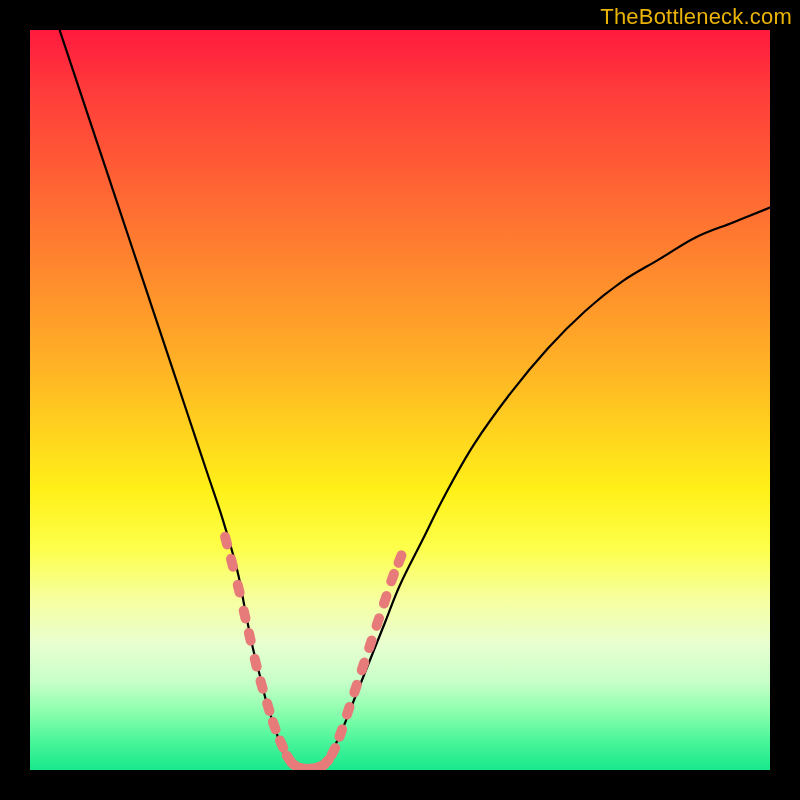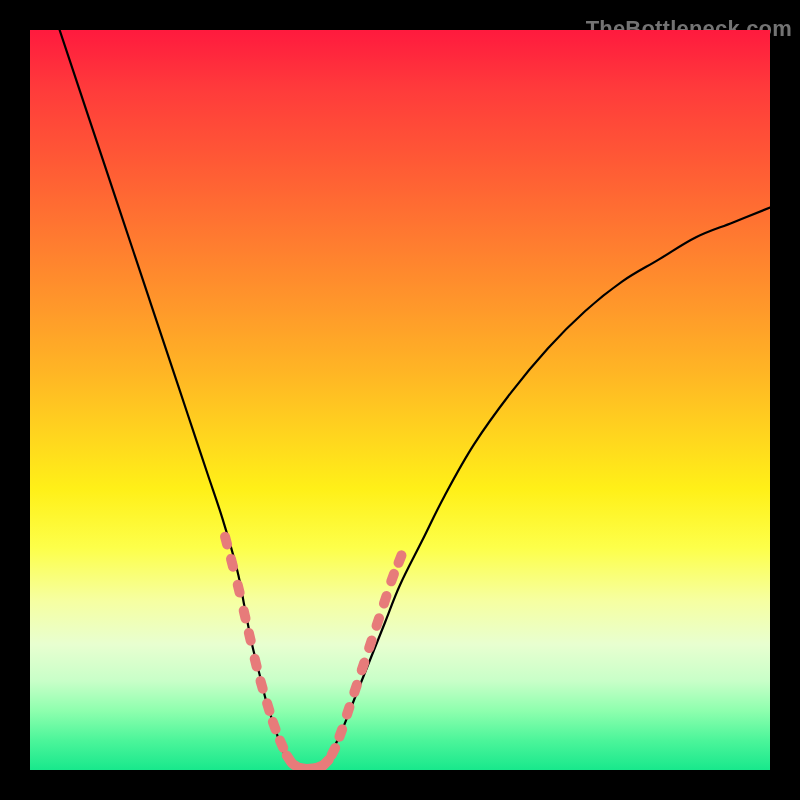--- a/index.html
+++ b/index.html
@@ -44,26 +44,26 @@
   }
   svg.curves {
     position: absolute;
     left: 0;
     top: 0;
     width: 740px;
     height: 740px;
   }
   .watermark {
     position: absolute;
-    top: 16px;
+    top: 4px;
     right: 8px;
-    color: #737373;
+    color: #eab308;
     font-size: 22px;
     letter-spacing: 0.2px;
-    font-weight: 700;
+    font-weight: 400;
   }
 </style>
 </head>
 <body>
 
 <div class="stage">
   <div class="watermark">TheBottleneck.com</div>
   <div class="plot">
     <svg class="curves" viewBox="0 0 740 740" preserveAspectRatio="none">
       <path id="curve-path" fill="none" stroke="#000000" stroke-width="2.2" stroke-linecap="round" stroke-linejoin="round" d="M 29.60 0.00 C 34.93 15.98, 48.54 56.83, 59.20 88.80 C 69.86 120.77, 78.14 145.63, 88.80 177.60 C 99.46 209.57, 107.74 234.43, 118.40 266.40 C 129.06 298.37, 140.01 331.22, 148.00 355.20 C 155.99 379.18, 157.47 383.62, 162.80 399.60 C 168.13 415.58, 172.27 428.02, 177.60 444.00 C 182.93 459.98, 187.07 471.08, 192.40 488.40 C 197.73 505.72, 203.20 524.22, 207.20 540.20 C 211.20 556.18, 211.94 563.88, 214.60 577.20 C 217.26 590.52, 219.34 602.21, 222.00 614.20 C 224.66 626.19, 226.74 633.14, 229.40 643.80 C 232.06 654.46, 234.14 664.08, 236.80 673.40 C 239.46 682.72, 241.54 687.61, 244.20 695.60 C 246.86 703.59, 248.94 711.14, 251.60 717.80 C 254.26 724.46, 256.34 728.60, 259.00 732.60 C 261.66 736.60, 263.74 738.67, 266.40 740.00 C 269.06 741.33, 271.14 740.00, 273.80 740.00 C 276.46 740.00, 278.54 740.00, 281.20 740.00 C 283.86 740.00, 285.94 741.33, 288.60 740.00 C 291.26 738.67, 292.00 739.26, 296.00 732.60 C 300.00 725.94, 305.47 714.99, 310.80 703.00 C 316.13 691.01, 320.27 679.32, 325.60 666.00 C 330.93 652.68, 335.07 642.32, 340.40 629.00 C 345.73 615.68, 349.87 605.32, 355.20 592.00 C 360.53 578.68, 363.34 569.65, 370.00 555.00 C 376.66 540.35, 384.21 526.58, 392.20 510.60 C 400.19 494.62, 405.08 483.52, 414.40 466.20 C 423.72 448.88, 432.01 433.05, 444.00 414.40 C 455.99 395.75, 467.68 379.92, 481.00 362.60 C 494.32 345.28, 504.68 332.85, 518.00 318.20 C 531.32 303.55, 541.68 293.19, 555.00 281.20 C 568.32 269.21, 578.68 260.92, 592.00 251.60 C 605.32 242.28, 615.68 237.39, 629.00 229.40 C 642.32 221.41, 652.68 213.86, 666.00 207.20 C 679.32 200.54, 689.68 197.73, 703.00 192.40 C 716.32 187.07, 733.34 180.26, 740.00 177.60"></path>

